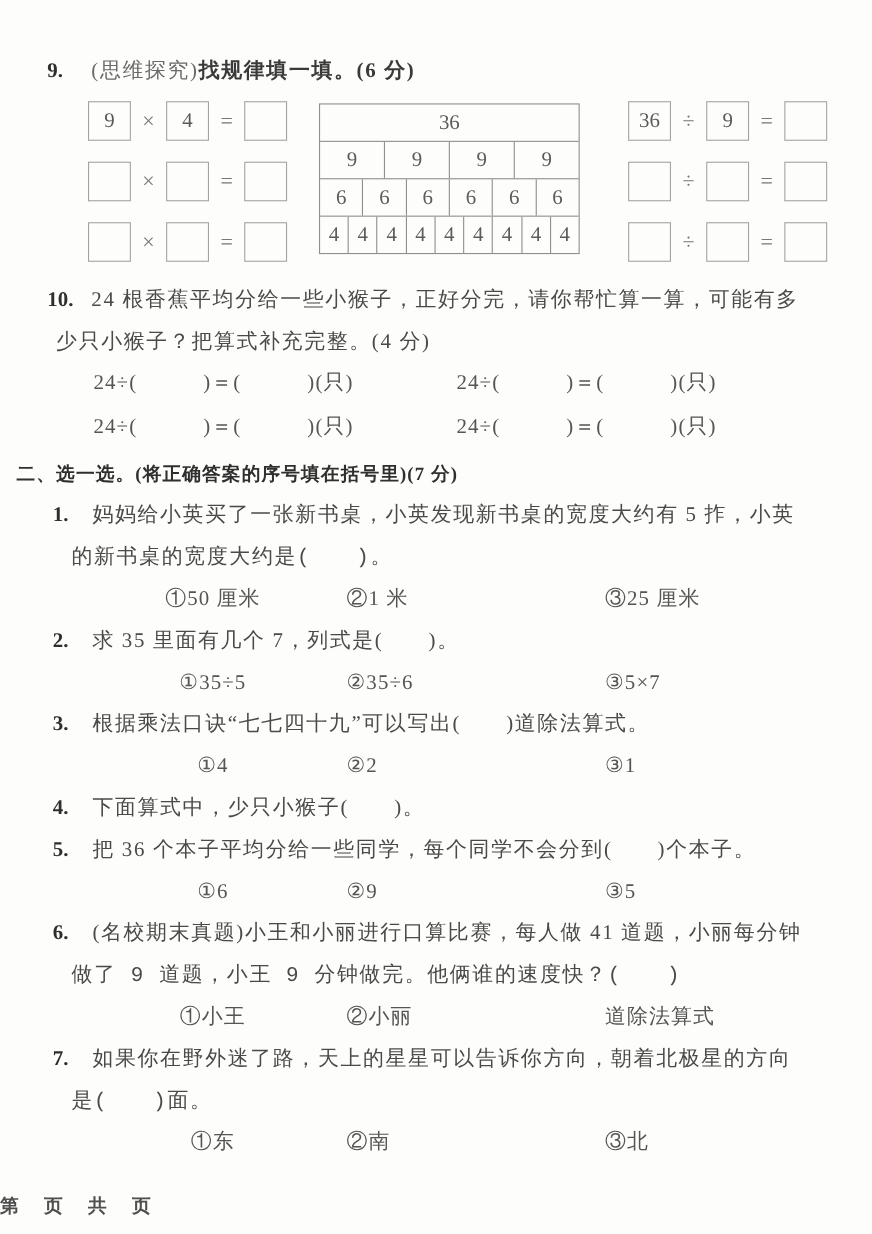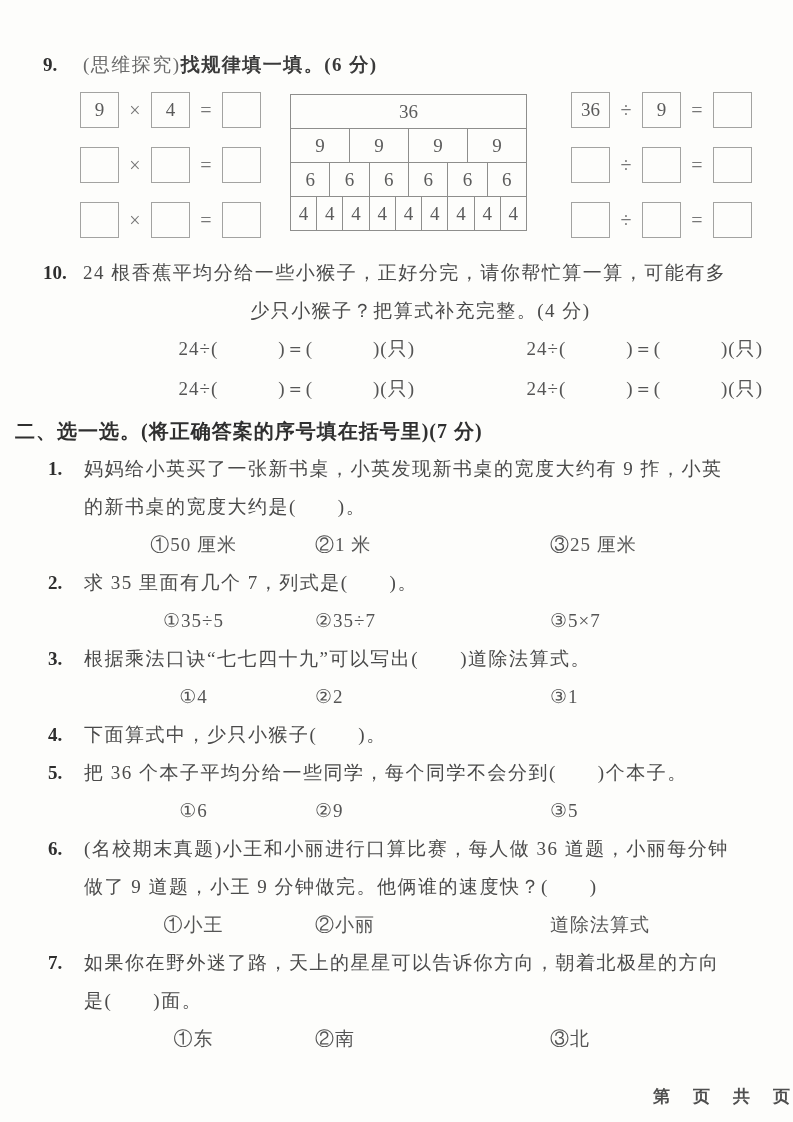--- a/index.html
+++ b/index.html
@@ -15,22 +15,22 @@
     overflow: hidden;
     box-sizing: border-box;
     padding: 46px 30px 0 15px;
   }
   
   .row { line-height: 38px; font-size: 19px; letter-spacing: 1.5px; }
   .qline { display: flex; }
   .qnum-big { width: 40px; margin-left: 28px; font-weight: bold; color: #2e2e2e; letter-spacing: 0; flex: none; }
   .qnum-sm  { width: 36px; margin-left: 33px; font-weight: bold; color: #2e2e2e; letter-spacing: 0; flex: none; }
   .qtext { flex: 1; }
-  .cont-big { margin-left: 63px; text-align: center; }
-  .cont-sm  { margin-left: 69px; }
+  .cont-big { margin-left: 36px; }
+  .cont-sm  { margin-left: 50px; font-family: Liberation Mono, monospace; }
   .tag { color: #6a6a6a; }
   .title-strong { color: #3a3a3a; font-weight: 600; font-family: Liberation Serif, serif; }
   
   .diagram { display: flex; align-items: flex-start; margin-top: 8px; height: 152px; }
   .eq-col { display: flex; flex-direction: column; row-gap: 19px; }
   .eq-col.left  { margin-left: 65px; }
   .eq-col.right { margin-left: 44px; }
   .eq-row { display: flex; align-items: center; column-gap: 7px; height: 36px; }
   .bx {
     width: 37px; height: 34px; flex: none;
@@ -45,32 +45,32 @@
   .t-row + .t-row { border-top: 1.2px solid #8e8e8c; }
   .t-cell {
     flex: 1; display: flex; align-items: center; justify-content: center;
     font-size: 19px; color: #5c5c5c;
   }
   .t-cell + .t-cell { border-left: 1.2px solid #8e8e8c; }
   
   .eq-grid {
     display: grid; grid-template-columns: 330px auto;
     margin-left: 70px; row-gap: 2px;
-    font-size: 19px; line-height: 38px; color: #555; letter-spacing: 1px; text-align: right;
-  }
-  
-  .sec-header { font-weight: bold; color: #2f2f2f; line-height: 38px; font-size: 20px; letter-spacing: 1px; margin-top: 4px; }
+    font-size: 19px; line-height: 38px; color: #555; letter-spacing: 1px;
+  }
+  
+  .sec-header { font-weight: bold; color: #2f2f2f; line-height: 38px; font-size: 17px; letter-spacing: 1px; margin-top: 4px; }
   
   .options { display: flex; margin-left: 57px; line-height: 38px; font-size: 19px; letter-spacing: 1px; color: #555; }
   .options .option:nth-child(1) { width: 243px; text-align: center; }
   .options .option:nth-child(2) { width: 235px; }
   
   .footer {
     position: absolute; bottom: 14px; left: 0; right: 0;
-    text-align: right; font-size: 17px; font-weight: 600;
+    text-align: left; font-size: 17px; font-weight: 600;
     color: #4f4f4f; letter-spacing: 3px;
   }
   .question { margin-top: 0; }
 </style>
 </head>
 <body>
 
 <div class="page">
 
   <section class="question">
@@ -174,38 +174,38 @@
       <span>24÷(　　　)＝(　　　)(只)</span>
       <span>24÷(　　　)＝(　　　)(只)</span>
     </div>
   </section>
 
   <div class="sec-header">二、选一选。(将正确答案的序号填在括号里)(7 分)</div>
 
   <section class="question">
     <div class="row qline">
       <span class="qnum-sm">1.</span>
-      <span class="qtext">妈妈给小英买了一张新书桌，小英发现新书桌的宽度大约有 9 拃，小英</span>
+      <span class="qtext">妈妈给小英买了一张新书桌，小英发现新书桌的宽度大约有 5 拃，小英</span>
     </div>
     <div class="row cont-sm">的新书桌的宽度大约是(　　)。</div>
     <div class="options">
       <span class="option">①50 厘米</span>
       <span class="option">②1 米</span>
       <span class="option">③25 厘米</span>
     </div>
   </section>
 
   <section class="question">
     <div class="row qline">
       <span class="qnum-sm">2.</span>
       <span class="qtext">求 35 里面有几个 7，列式是(　　)。</span>
     </div>
     <div class="options">
       <span class="option">①35÷5</span>
-      <span class="option">②35÷7</span>
+      <span class="option">②35÷6</span>
       <span class="option">③5×7</span>
     </div>
   </section>
 
   <section class="question">
     <div class="row qline">
       <span class="qnum-sm">3.</span>
       <span class="qtext">根据乘法口诀“七七四十九”可以写出(　　)道除法算式。</span>
     </div>
     <div class="options">
@@ -230,21 +230,21 @@
     <div class="options">
       <span class="option">①6</span>
       <span class="option">②9</span>
       <span class="option">③5</span>
     </div>
   </section>
 
   <section class="question">
     <div class="row qline">
       <span class="qnum-sm">6.</span>
-      <span class="qtext">(名校期末真题)小王和小丽进行口算比赛，每人做 36 道题，小丽每分钟</span>
+      <span class="qtext">(名校期末真题)小王和小丽进行口算比赛，每人做 41 道题，小丽每分钟</span>
     </div>
     <div class="row cont-sm">做了 9 道题，小王 9 分钟做完。他俩谁的速度快？(　　)</div>
     <div class="options">
       <span class="option">①小王</span>
       <span class="option">②小丽</span>
       <span class="option">道除法算式</span>
     </div>
   </section>
 
   <section class="question">

